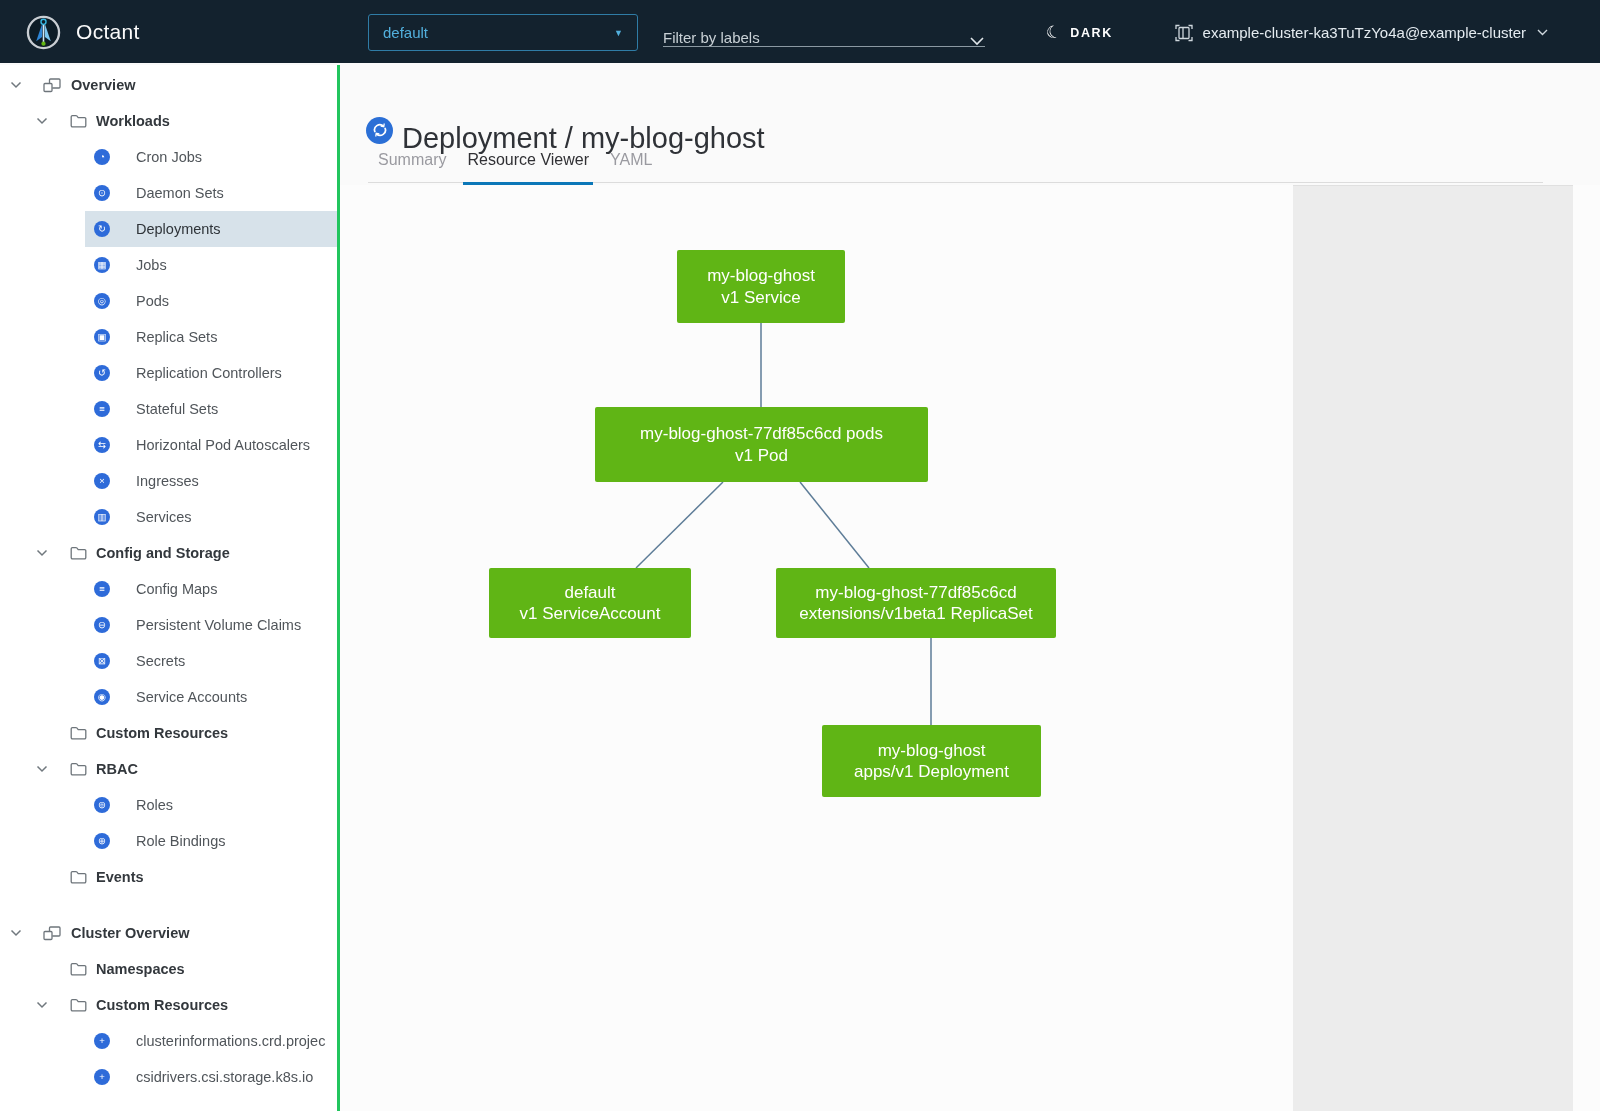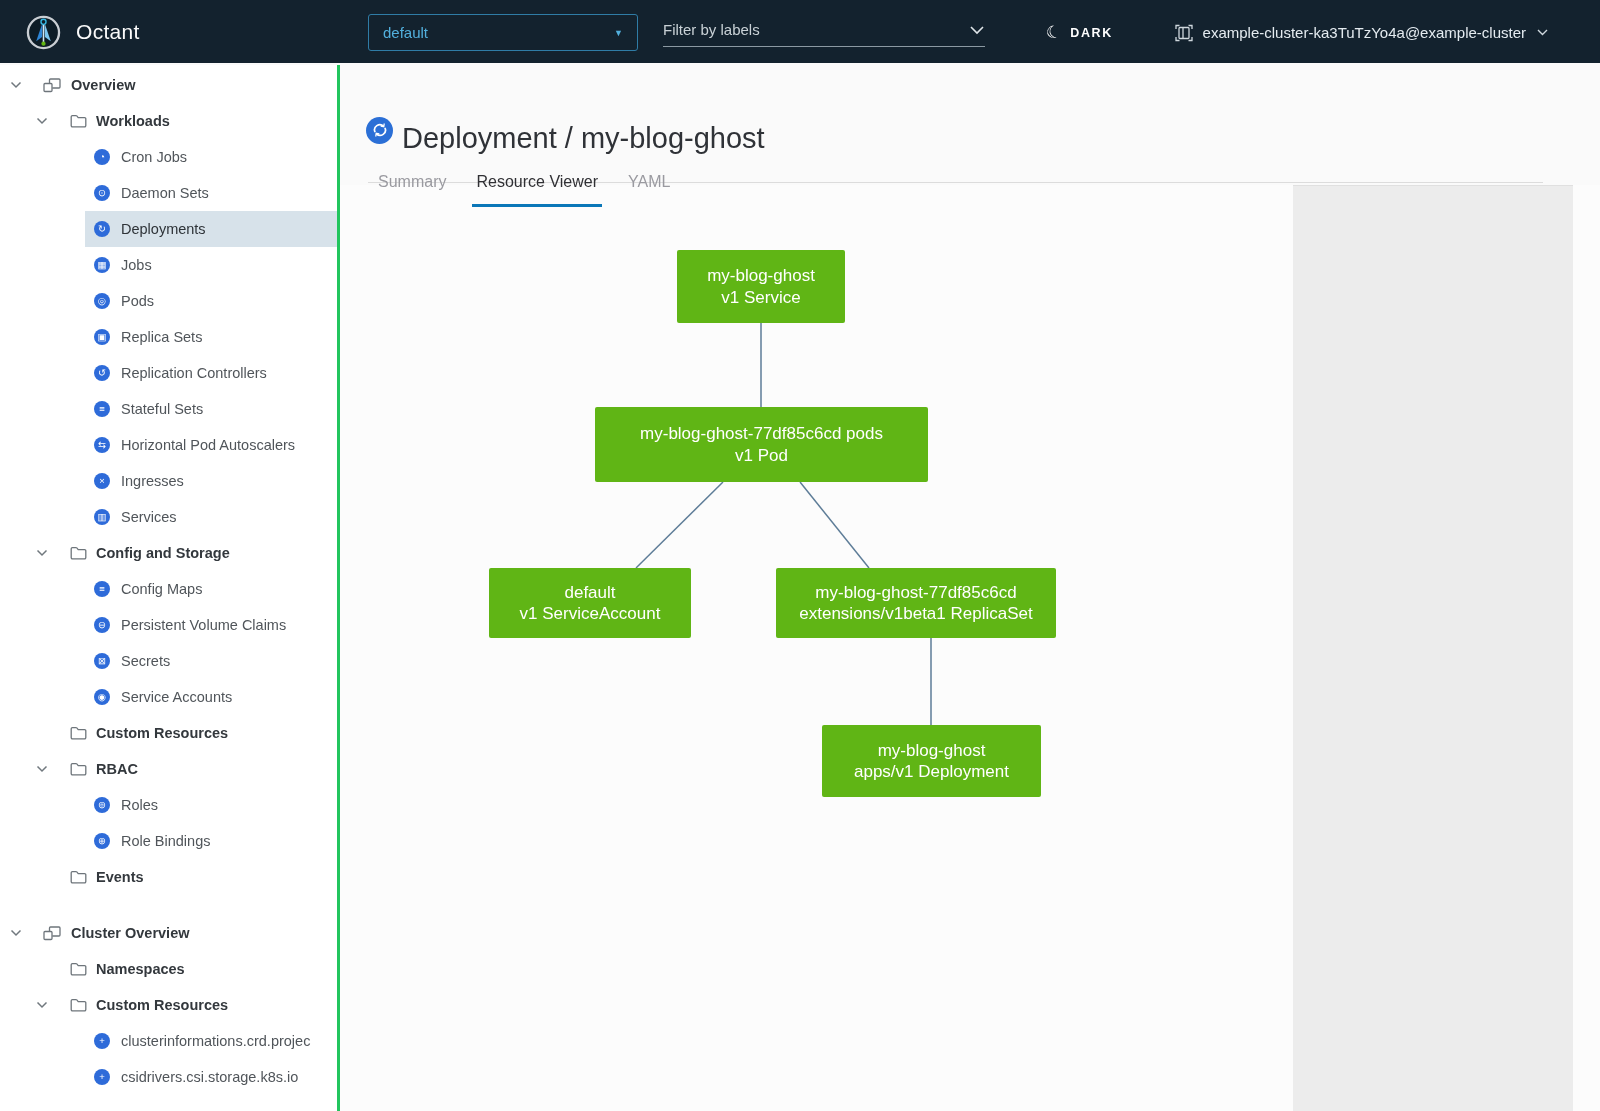--- a/index.html
+++ b/index.html
@@ -8,21 +8,21 @@
 
   
   .header { position:absolute; left:0; top:0; width:1600px; height:63px; background:#13222e; z-index:30; }
   .logo-wrap { position:absolute; left:26px; top:15px; width:35px; height:35px; }
   .app-title { position:absolute; left:76px; top:20px; color:#fafafa; font-size:21px; letter-spacing:.3px; }
   .ns-select { position:absolute; left:368px; top:14px; width:270px; height:37px;
     border:1px solid #2f7ca6; border-radius:3px; display:flex; align-items:center;
     justify-content:space-between; padding:0 14px; color:#52b0dd; font-size:15px; cursor:pointer; }
   .ns-caret { font-size:9px; color:#52b0dd; }
   .filter-wrap { position:absolute; left:663px; top:13px; width:322px; height:34px;
-    border-bottom:1px solid #8b99a2; display:flex; align-items:center; justify-content:space-between; }
+    border-bottom:1px solid #8b99a2; display:flex; align-items:flex-end; justify-content:space-between; }
   .filter-wrap input { flex:1; background:transparent; border:none; outline:none;
     color:#e8edf0; font-size:15px; font-family:"Liberation Sans",sans-serif; }
   .filter-wrap input::placeholder { color:#c9d1d6; opacity:1; }
   .theme-toggle { position:absolute; left:1046px; top:0; height:65px; display:flex;
     align-items:center; gap:9px; color:#fff; cursor:pointer; }
   .moon { font-size:17px; line-height:1; transform:rotate(-12deg); }
   .theme-label { font-size:12.5px; font-weight:bold; letter-spacing:1.6px; }
   .context { position:absolute; right:52px; top:0; height:65px; display:flex;
     align-items:center; gap:9px; color:#e4ebf0; font-size:15px; cursor:pointer; }
 
@@ -39,32 +39,32 @@
   .nav-row.lvl2 { margin-left:85px; padding-left:9px; }
   .nav-row.selected { background:#d7e2ea; color:#2e3338; }
   .chev { width:12px; display:flex; align-items:center; flex:none; }
   .chev.empty { visibility:hidden; }
   .lvl0 .tree-icon { margin-left:21px; }
   .lvl1 .tree-icon { margin-left:22px; }
   .tree-icon { flex:none; display:flex; align-items:center; }
   .res-icon { flex:none; width:16px; height:16px; border-radius:50%; background:#2e6bd9;
     color:#fff; font-size:9.5px; line-height:1; display:flex; align-items:center; justify-content:center; }
   .nav-label { margin-left:9px; }
-  .lvl2 .nav-label { margin-left:11px; }
+  .lvl2 .nav-label { margin-left:26px; }
 
   
   .main { position:absolute; left:340px; top:65px; right:0; bottom:0; background:#fafafa; }
   .canvas-bg { position:absolute; left:0; right:0; top:120px; bottom:0; background:#fcfcfc; }
   .side-panel { position:absolute; left:953px; width:280px; top:120px; bottom:0;
     background:#ececec; border-top:1px solid #e0e0e0; }
   .page-title { position:absolute; left:26px; top:40px; display:flex; align-items:center; gap:9px; }
   .kind-icon { width:27px; height:27px; border-radius:50%; background:#2b6fd6; flex:none;
     display:flex; align-items:center; justify-content:center; }
   .title-text { font-size:29px; color:#2f3237;margin-top:17px; }
-  .tabs { position:absolute; left:38px; top:106px; height:30px; display:flex; gap:30px; z-index:5; }
+  .tabs { position:absolute; left:38px; top:84px; height:30px; display:flex; gap:21px; z-index:5; }
   .tab { font-size:16px; color:#9a9aa0; cursor:pointer; position:relative; padding:2px 0; }
   .tab.active { color:#303034; }
   .tab.active::after { content:""; position:absolute; left:-4px; right:-4px; bottom:-6px;
     height:3px; background:#0b77b8; }
   .tab-divider { position:absolute; left:28px; top:117px; width:1175px; height:1px; background:#dcdcdc; }
 
   .graph-layer { position:absolute; inset:0; }
   .graph-layer svg { position:absolute; left:0; top:0; }
   .graph-node { position:absolute; background:#60b515; color:#fff; display:flex;
     flex-direction:column; align-items:center; justify-content:center;

